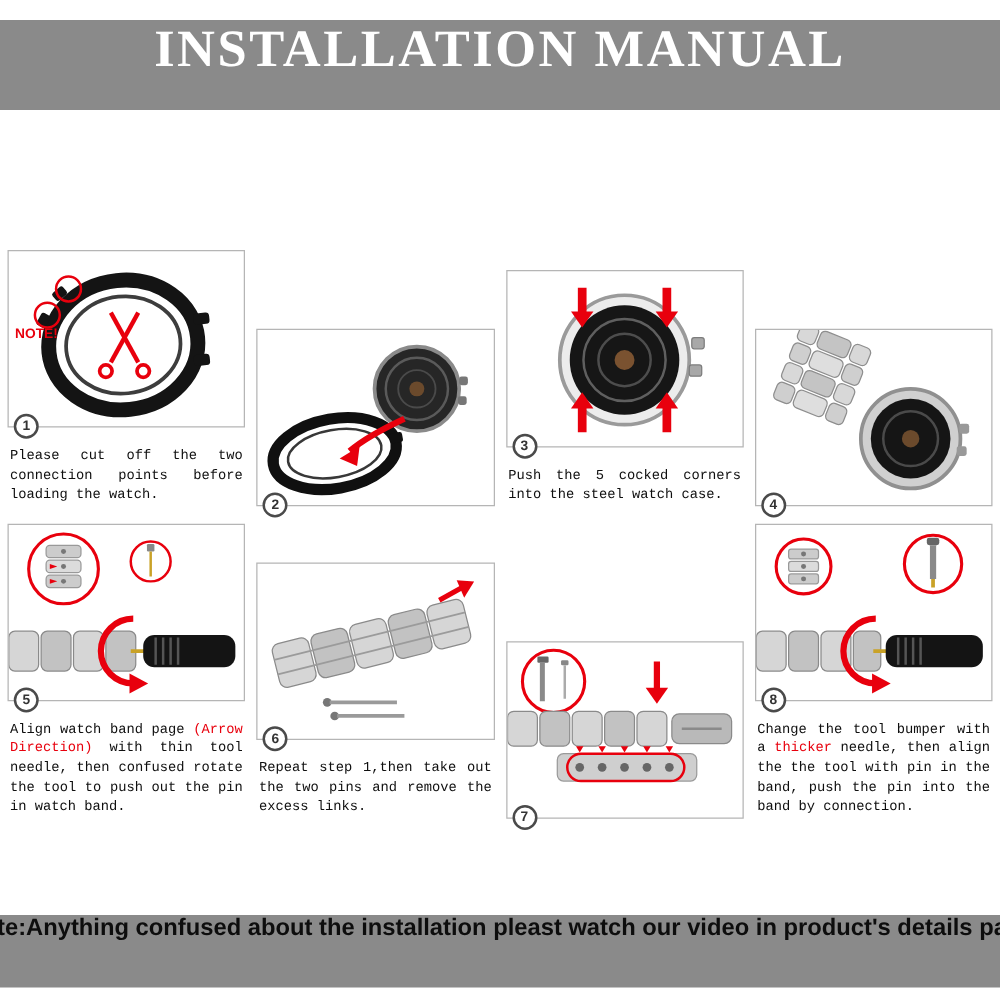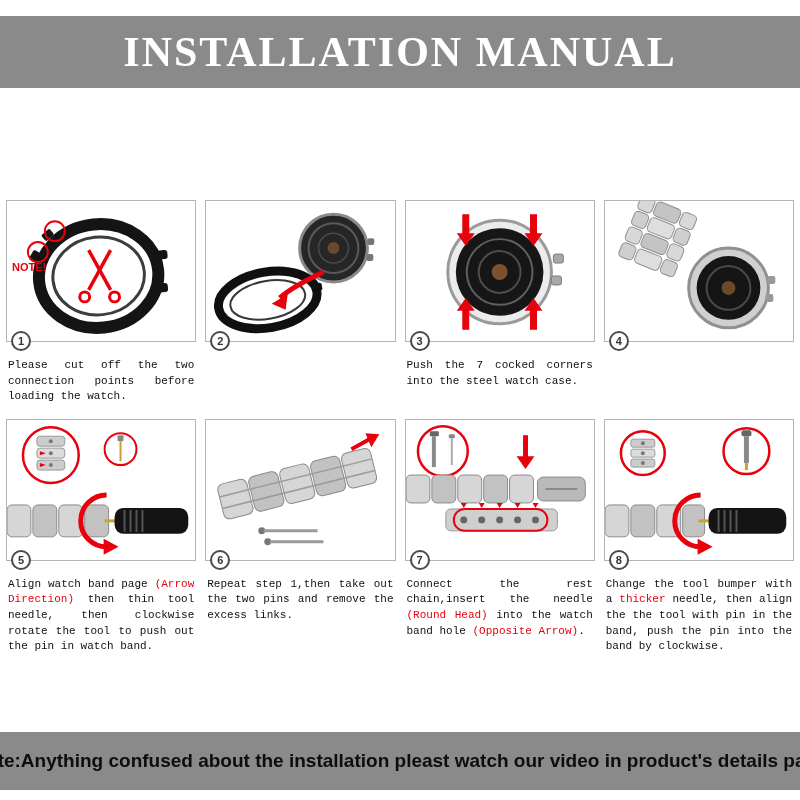--- a/index.html
+++ b/index.html
@@ -2,37 +2,37 @@
 <html><head>
 <meta charset="utf-8">
 <style>
   html,body{margin:0;padding:0;}
   body{
     width:800px;height:800px;background:#ffffff;position:relative;overflow:hidden;
     font-family:"Liberation Sans", sans-serif;color:#111;
   }
   .banner{
     position:absolute;left:0;right:0;background:#8a8a8a;
-    display:flex;align-items:center;justify-content:center;
+    display:flex;justify-content:center;
   }
   .banner.top{top:16px;height:72px;}
   .banner.bottom{top:732px;height:58px;}
   .title{
     font-family:"Liberation Serif", serif;font-weight:bold;font-size:42px;
     color:#ffffff;letter-spacing:2px;white-space:nowrap;
   }
   .footer-note{
     font-family:"Liberation Sans", sans-serif;font-weight:bold;font-size:19px;
     color:#0d0d0d;white-space:nowrap;
   }
   .grid{
     position:absolute;top:200px;left:6px;right:6px;
     display:grid;grid-template-columns:repeat(4,1fr);column-gap:9px;row-gap:14px;
   }
-  .panel{display:flex;flex-direction:column;}
+  .panel{display:flex;flex-direction:column;justify-content:flex-end;}
   .figure{
     position:relative;height:140px;border:1px solid #b5b5b5;background:#ffffff;
   }
   .figure svg{width:100%;height:100%;display:block;}
   .step-badge{
     position:absolute;left:4px;bottom:-10px;width:16px;height:16px;
     border:2px solid #4a4a4a;border-radius:50%;background:#ffffff;
     color:#333;font-size:11px;line-height:16px;text-align:center;font-weight:bold;
   }
   .note-label{
@@ -125,21 +125,21 @@
           <line x1="60" y1="128" x2="60" y2="108" stroke="#e8000d" stroke-width="7"></line>
           <polygon points="60,96 51,109 69,109" fill="#e8000d"></polygon>
         </g>
         <g>
           <line x1="128" y1="128" x2="128" y2="108" stroke="#e8000d" stroke-width="7"></line>
           <polygon points="128,96 119,109 137,109" fill="#e8000d"></polygon>
         </g>
       </svg>
       <span class="step-badge">3</span>
     </div>
-    <p class="caption"><span>Push the 7 cocked corners into the steel watch case.</span></p>
+    <p class="caption"><span>Push the 5 cocked corners into the steel watch case.</span></p>
   </section>
 
   <section class="panel">
     <div class="figure">
       <svg viewBox="0 0 189 138">
         <g transform="translate(14,2) rotate(22 40 40)">
           <g>
             <rect x="6" y="0" width="15" height="15" rx="4" fill="#d8d8d8" stroke="#8e8e8e"></rect>
             <rect x="23" y="0" width="26" height="15" rx="4" fill="#c4c4c4" stroke="#8e8e8e"></rect>
             <rect x="51" y="0" width="15" height="15" rx="4" fill="#d8d8d8" stroke="#8e8e8e"></rect>
@@ -206,21 +206,21 @@
           <line x1="130" y1="89" x2="130" y2="111" stroke="#555" stroke-width="2"></line>
           <line x1="136" y1="89" x2="136" y2="111" stroke="#555" stroke-width="2"></line>
         </g>
         <g>
           <path d="M100 74 A 24 24 0 1 0 100 126" fill="none" stroke="#e8000d" stroke-width="5"></path>
           <polygon points="112,126 97,118 97,134" fill="#e8000d"></polygon>
         </g>
       </svg>
       <span class="step-badge">5</span>
     </div>
-    <p class="caption"><span>Align watch band page </span><span class="red">(Arrow Direction)</span><span> then thin tool needle, then clockwise rotate the tool to push out the pin in watch band.</span></p>
+    <p class="caption"><span>Align watch band page </span><span class="red">(Arrow Direction)</span><span> with thin tool needle, then confused rotate the tool to push out the pin in watch band.</span></p>
   </section>
 
   <section class="panel">
     <div class="figure">
       <svg viewBox="0 0 189 138">
         <g transform="rotate(-14 94 60)">
           <rect x="12" y="44" width="30" height="36" rx="6" fill="#d6d6d6" stroke="#8a8a8a"></rect>
           <rect x="44" y="44" width="30" height="36" rx="6" fill="#c2c2c2" stroke="#8a8a8a"></rect>
           <rect x="76" y="44" width="30" height="36" rx="6" fill="#d6d6d6" stroke="#8a8a8a"></rect>
           <rect x="108" y="44" width="30" height="36" rx="6" fill="#c2c2c2" stroke="#8a8a8a"></rect>
@@ -279,21 +279,20 @@
           <rect x="48" y="88" width="94" height="22" rx="11" fill="none" stroke="#e8000d" stroke-width="2"></rect>
           <polygon points="55,82 61,82 58,87" fill="#e8000d"></polygon>
           <polygon points="73,82 79,82 76,87" fill="#e8000d"></polygon>
           <polygon points="91,82 97,82 94,87" fill="#e8000d"></polygon>
           <polygon points="109,82 115,82 112,87" fill="#e8000d"></polygon>
           <polygon points="127,82 133,82 130,87" fill="#e8000d"></polygon>
         </g>
       </svg>
       <span class="step-badge">7</span>
     </div>
-    <p class="caption"><span>Connect the rest chain,insert the needle </span><span class="red">(Round Head)</span><span> into the watch band hole </span><span class="red">(Opposite Arrow)</span><span>.</span></p>
   </section>
 
   <section class="panel">
     <div class="figure">
       <svg viewBox="0 0 189 138">
         <g>
           <circle cx="38" cy="32" r="22" fill="#ffffff" stroke="#e8000d" stroke-width="2.5"></circle>
           <rect x="26" y="18" width="24" height="8" rx="2" fill="#cccccc" stroke="#999"></rect>
           <rect x="26" y="28" width="24" height="8" rx="2" fill="#dcdcdc" stroke="#999"></rect>
           <rect x="26" y="38" width="24" height="8" rx="2" fill="#cccccc" stroke="#999"></rect>
@@ -321,20 +320,20 @@
           <line x1="126" y1="89" x2="126" y2="111" stroke="#555" stroke-width="2"></line>
           <line x1="132" y1="89" x2="132" y2="111" stroke="#555" stroke-width="2"></line>
         </g>
         <g>
           <path d="M96 74 A 24 24 0 1 0 96 126" fill="none" stroke="#e8000d" stroke-width="5"></path>
           <polygon points="108,126 93,118 93,134" fill="#e8000d"></polygon>
         </g>
       </svg>
       <span class="step-badge">8</span>
     </div>
-    <p class="caption"><span>Change the tool bumper with a </span><span class="red">thicker</span><span> needle, then align the the tool with pin in the band, push the pin into the band by clockwise.</span></p>
+    <p class="caption"><span>Change the tool bumper with a </span><span class="red">thicker</span><span> needle, then align the the tool with pin in the band, push the pin into the band by connection.</span></p>
   </section>
 
 </main>
 
 <footer class="banner bottom">
   <div class="footer-note">Note:Anything confused about the installation pleast watch our video in  product's details page</div>
 </footer>
 
 </body></html>

